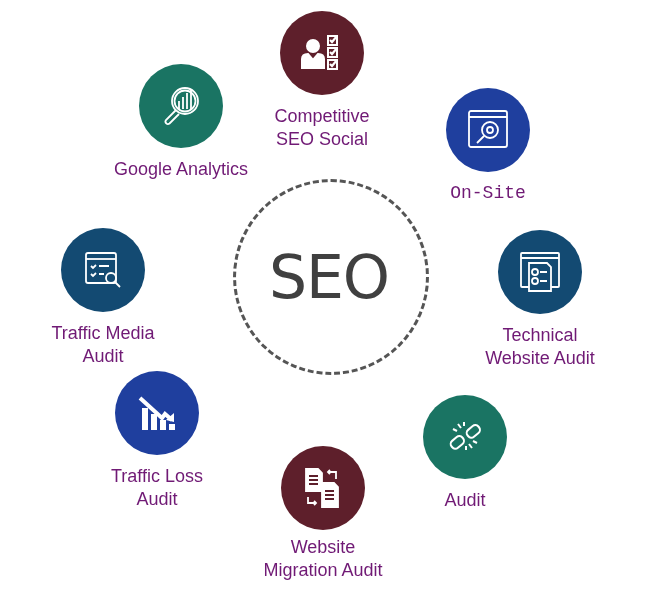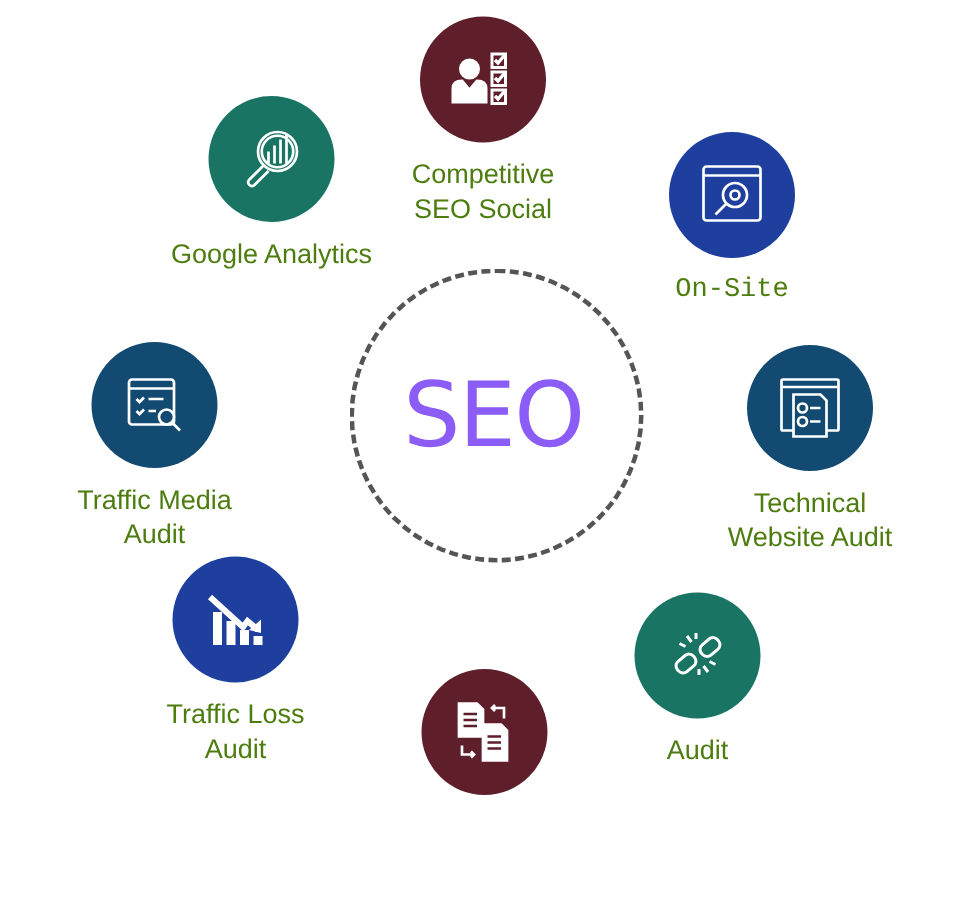--- a/index.html
+++ b/index.html
@@ -1,22 +1,22 @@
 <!DOCTYPE html>
 <html><head>
 <meta charset="utf-8">
 <style>
   html, body { margin:0; padding:0; background:#ffffff; }
   body { width:650px; height:600px; position:relative; overflow:hidden; font-family:"Liberation Sans", sans-serif; }
   .hub { position:absolute; left:233px; top:179px; width:196px; height:196px; border:3px dashed #555555; border-radius:50%; box-sizing:border-box; display:flex; align-items:center; justify-content:center; }
-  .hub-label { font-family:"DejaVu Sans", sans-serif; font-size:60px; color:#8b5cf6; letter-spacing:-1px; margin-left:-4px; }
+  .hub-label { font-family:"DejaVu Sans", sans-serif; font-size:60px; color:#404040; letter-spacing:-1px; margin-left:-4px; }
   .node { position:absolute; width:180px; text-align:center; }
   .bubble { width:84px; height:84px; border-radius:50%; margin:0 auto; display:flex; align-items:center; justify-content:center; }
   .bubble svg { width:54px; height:54px; }
-  .label { margin-top:10px; font-size:18px; line-height:23px; color:#4d7c0f; }
+  .label { margin-top:10px; font-size:18px; line-height:23px; color:#701a75; }
 </style>
 </head>
 <body>
 
 <div class="hub">
   <span class="hub-label">SEO</span>
 </div>
 
 <div class="node" style="left:232px; top:11px;">
   <div class="bubble" style="background:#5e1f2b;">
@@ -130,13 +130,17 @@
 <div class="node" style="left:233px; top:446px;">
   <div class="bubble" style="background:#5e1f2b;">
     <svg viewBox="0 0 54 54" fill="none" stroke="#fff" stroke-width="1.8">
       <path d="M10 8 H22 L26 12 V30 H10 Z" fill="#fff"></path>
       <path d="M13 15 H22 M13 19 H22 M13 23 H22" stroke="#5e1f2b"></path>
       <path d="M26 22 H38 L42 26 V46 H26 Z" fill="#fff"></path>
       <path d="M29 30 H38 M29 34 H38 M29 38 H38" stroke="#5e1f2b"></path>
       <path d="M40 18 V11 H32 M34 9 l-2 2 l2 2 M12 36 V42 H20 M18 40 l2 2 l-2 2"></path>
     </svg>
   </div>
+  <div class="label" style="margin-top:6px;">
+    <div>Website</div>
+    <div>Migration Audit</div>
+  </div>
 </div>
 
 </body></html>

